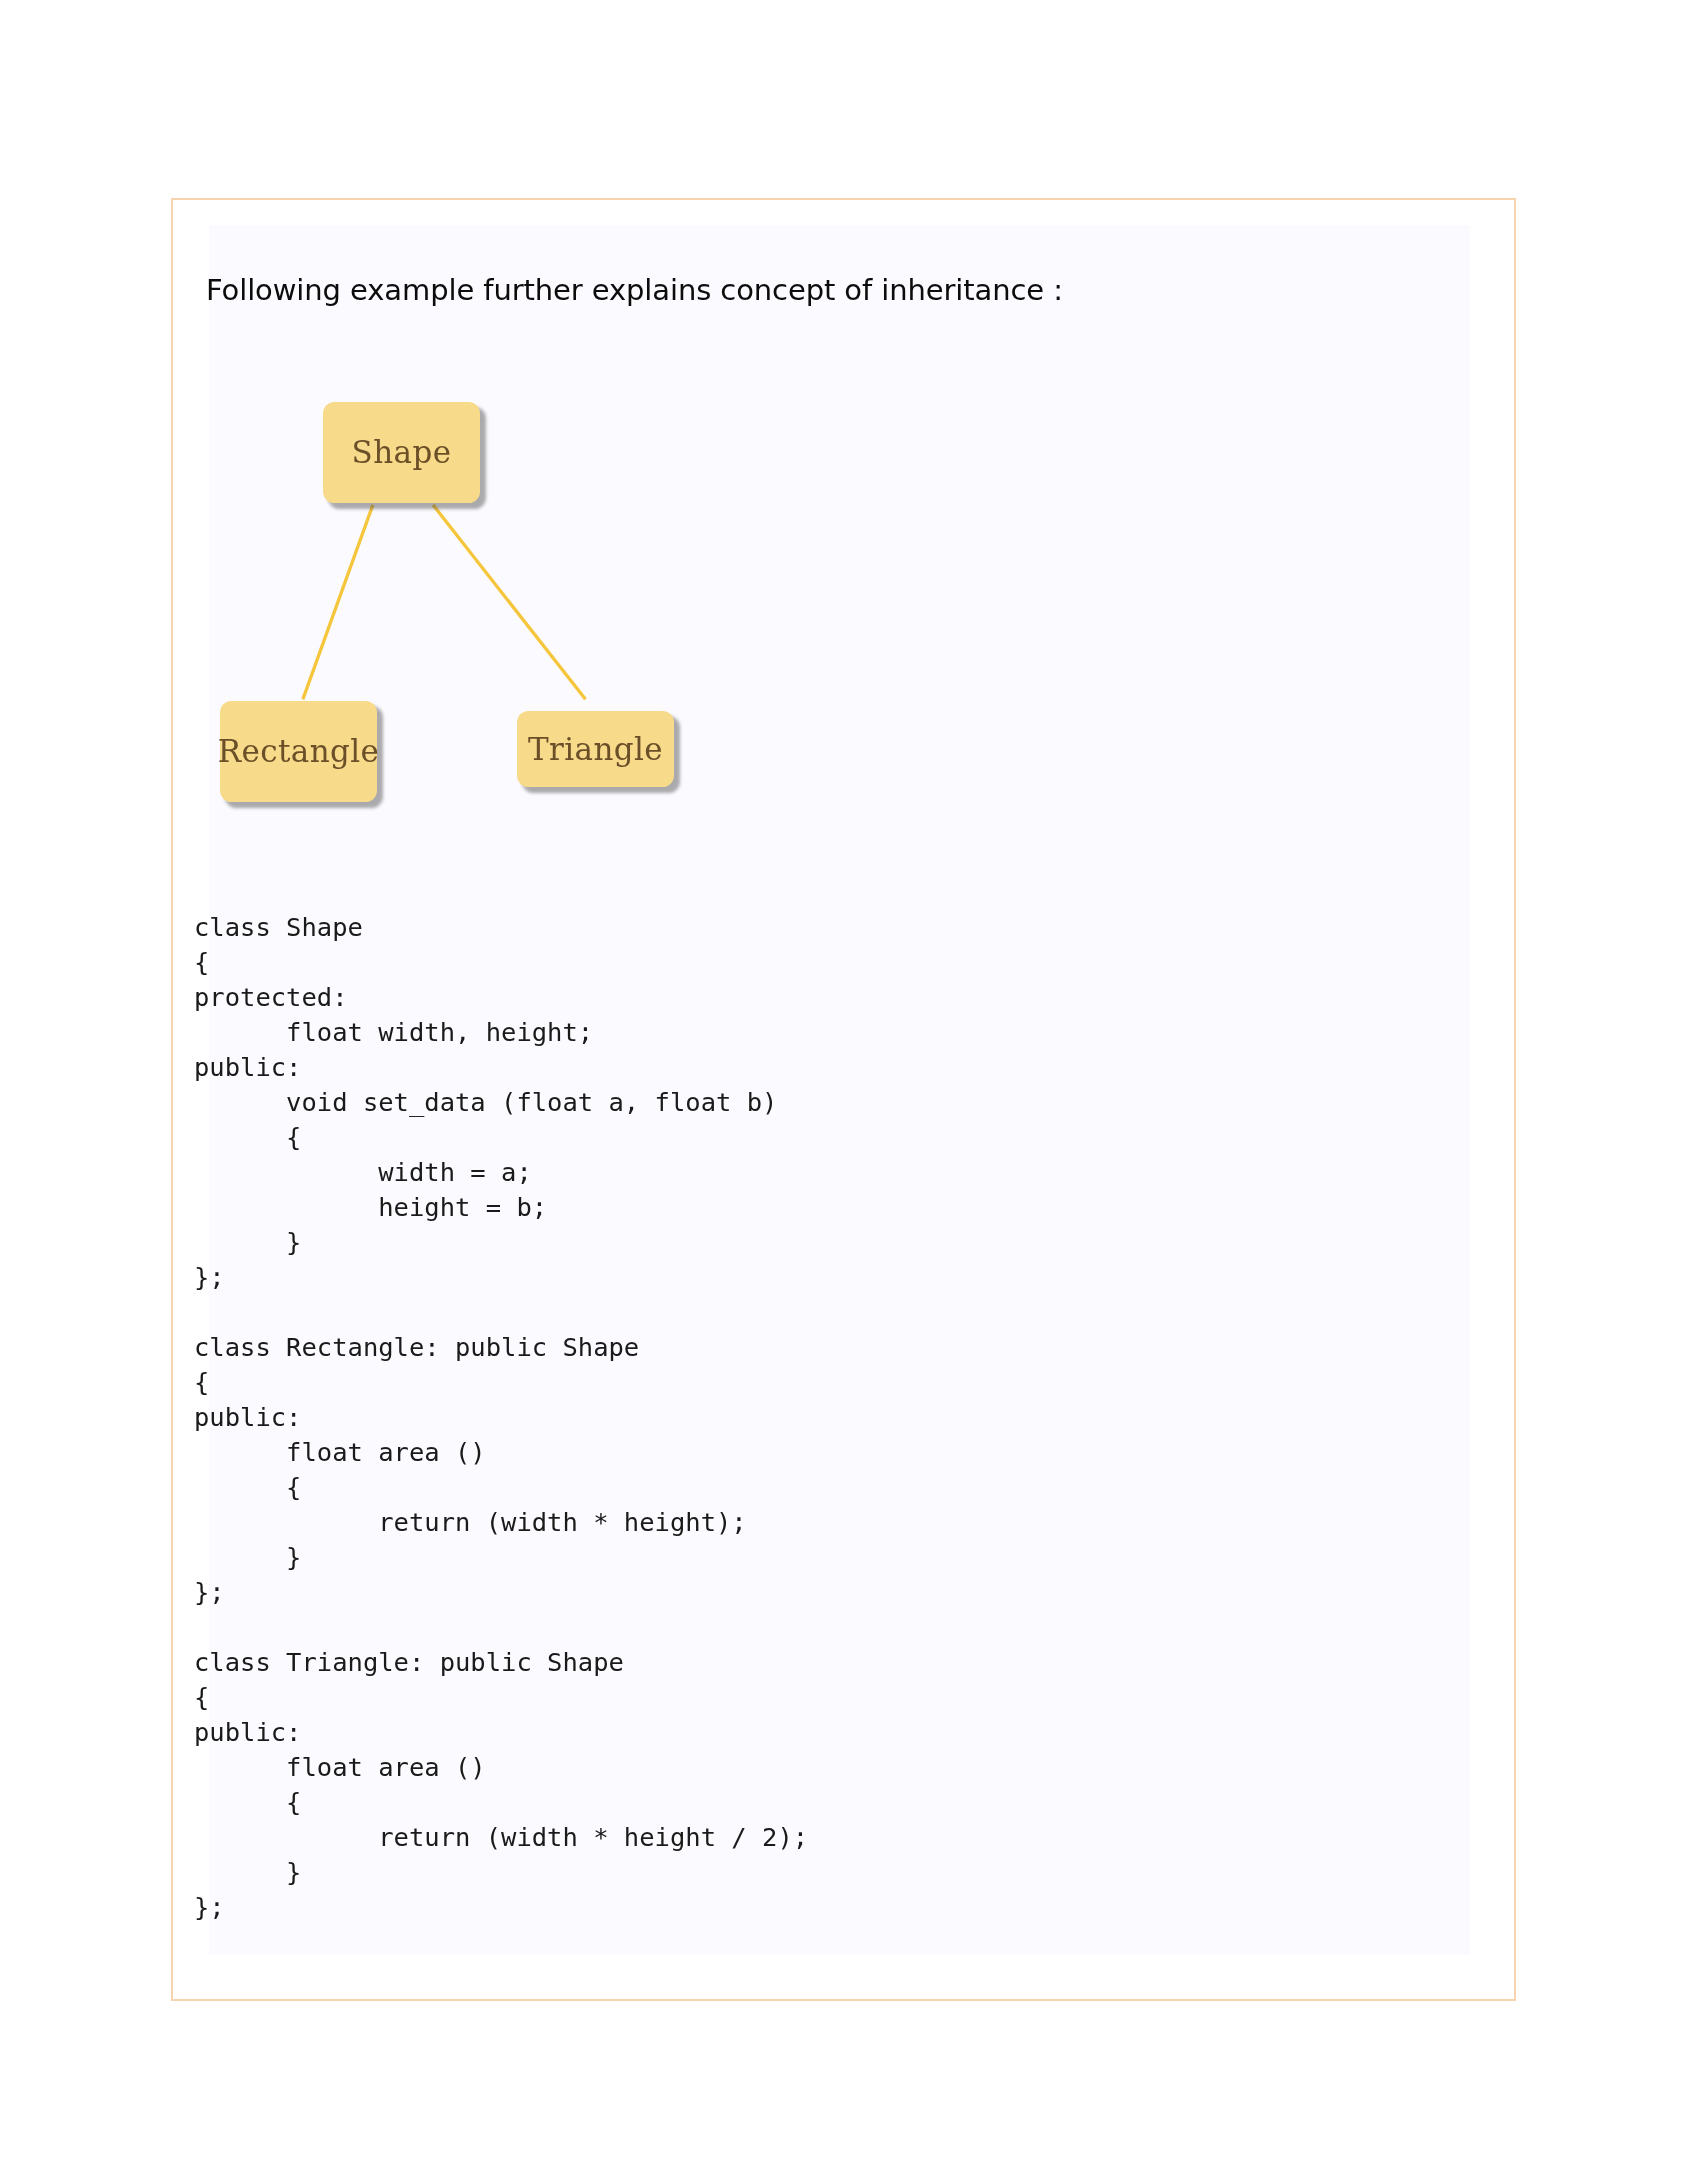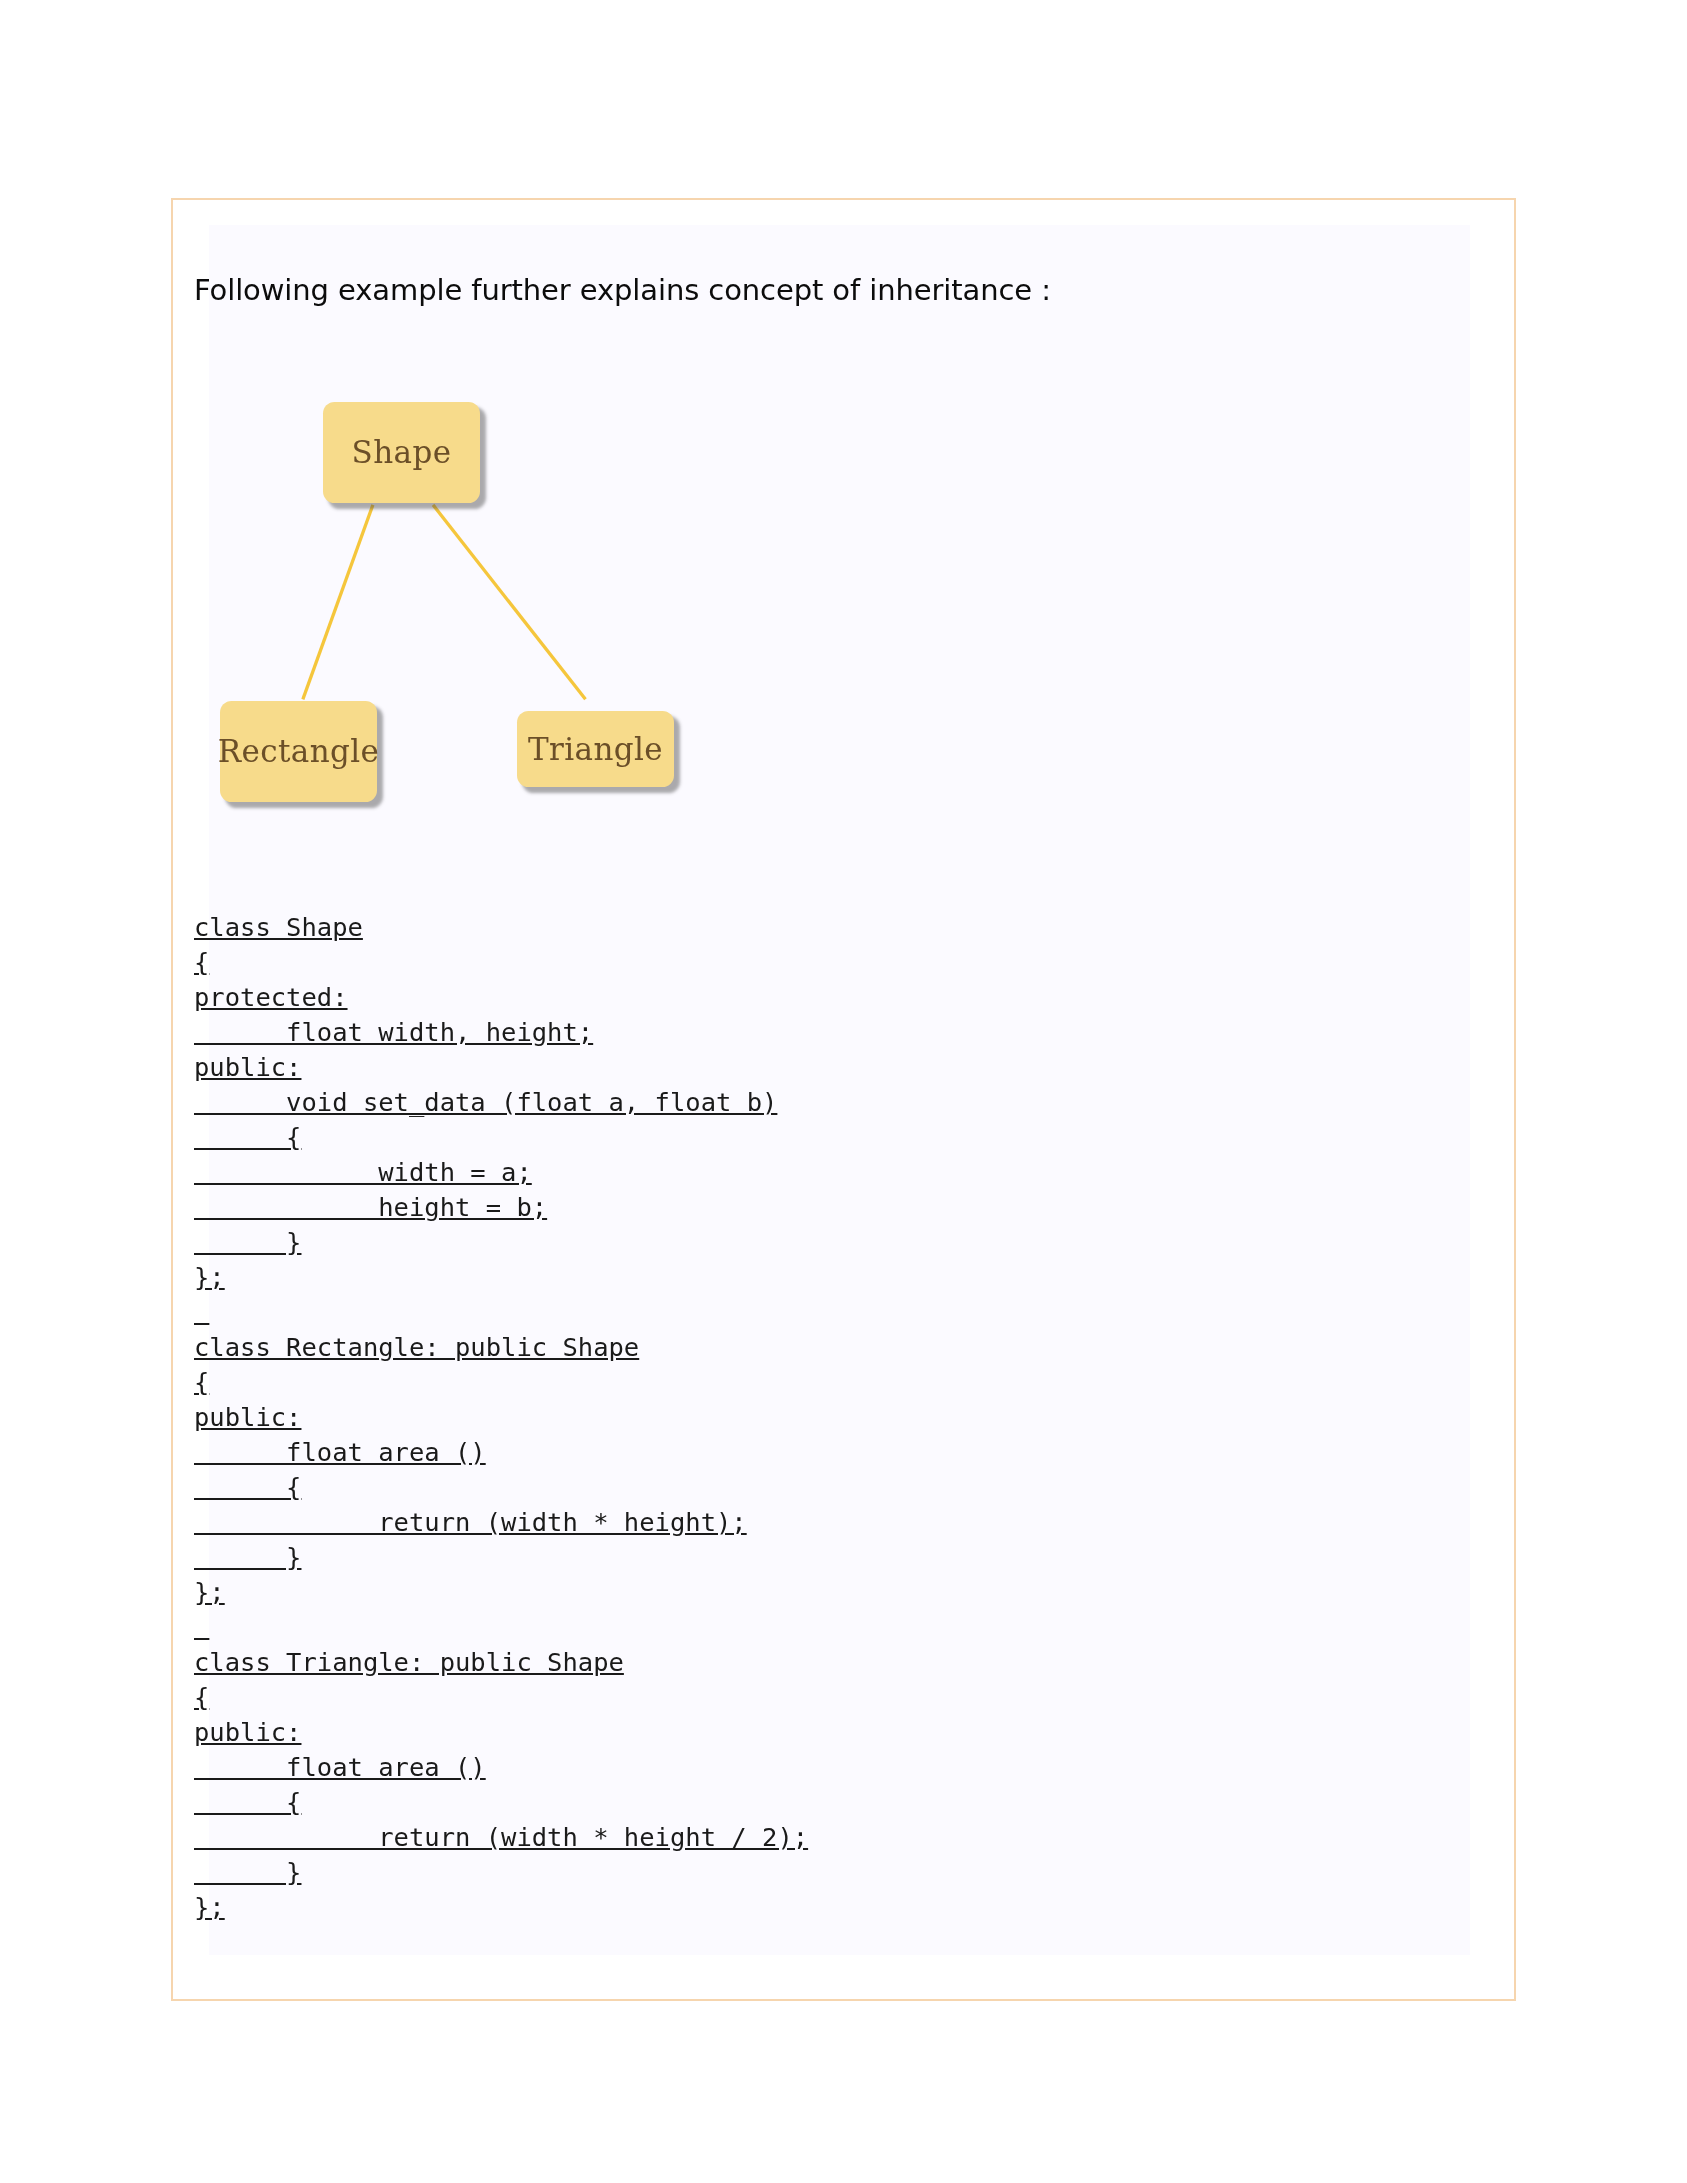--- a/index.html
+++ b/index.html
@@ -41,21 +41,21 @@
     position: absolute;
     left: 36px;
     top: 25px;
     width: 1261px;
     height: 1730px;
     background: #fbfaff;
   }
 
   .heading {
     position: absolute;
-    left: 194px;
+    left: 206px;
     top: 272px;
     width: 1236px;
     font-family: "DejaVu Sans", "Liberation Sans", sans-serif;
     font-size: 29px;
     line-height: 36px;
     color: #0c0c0c;
     white-space: nowrap;
     letter-spacing: -0.1px;
   }
 
@@ -116,21 +116,20 @@
     left: 194px;
     top: 910px;
     width: 1153px;
     font-family: "DejaVu Sans Mono", "Liberation Mono", monospace;
     font-size: 25.5px;
     line-height: 35px;
     color: #1a1a1a;
     white-space: pre;
     letter-spacing: 0px;
     tab-size: 8;
-    text-decoration: underline;
   }
   .code-line {
     height: 35px;
     white-space: pre;
   }
   .code-gap {
     height: 35px;
   }
 </style>
 </head>

